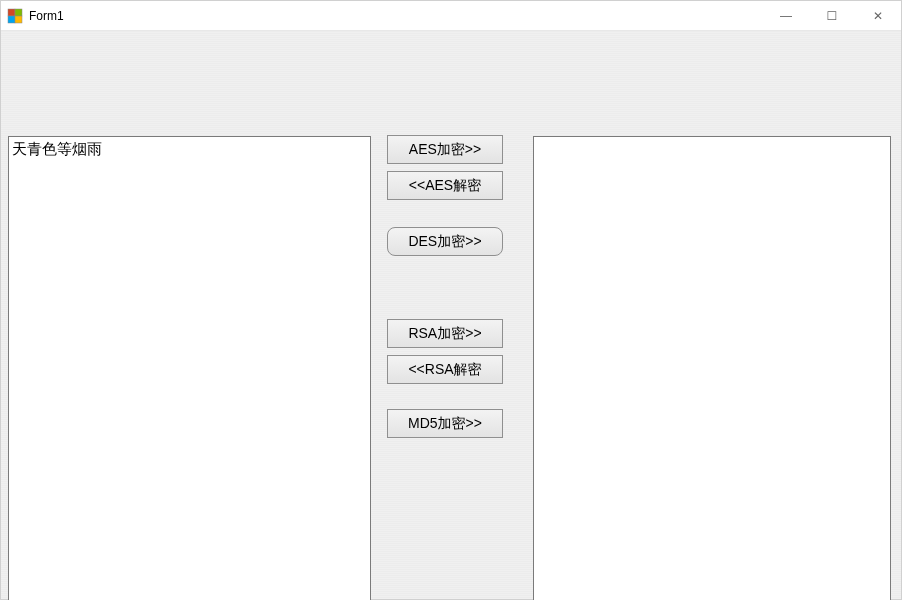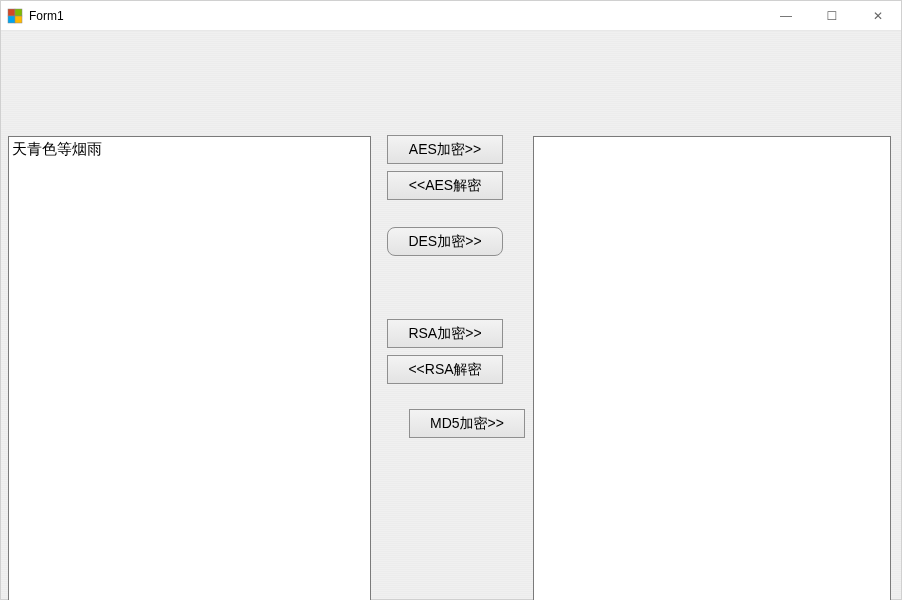--- a/index.html
+++ b/index.html
@@ -127,21 +127,21 @@
       justify-content: center;
       letter-spacing: 0px;
     }
     
     .btn-aes-enc { left: 386px; top: 104px; text-align: center; }
     .btn-aes-dec { left: 386px; top: 140px; }
     .btn-des-enc { left: 386px; top: 196px; border-radius: 8px; }
     .btn-des-dec { left: 386px; top: 232px; }
     .btn-rsa-enc { left: 386px; top: 288px; }
     .btn-rsa-dec { left: 386px; top: 324px; }
-    .btn-md5-enc { left: 408px; top: 378px; }
+    .btn-md5-enc { left: 386px; top: 378px; }
   </style>
 </head>
 <body>
 
 <div class="window">
   <div class="titlebar">
     <span class="app-icon">
       <svg viewBox="0 0 16 16">
         <rect x="1" y="1" width="7" height="7" fill="#d24726" stroke="#888" stroke-width="0.5"></rect>
         <rect x="8" y="1" width="7" height="7" fill="#7fba00" stroke="#888" stroke-width="0.5"></rect>

